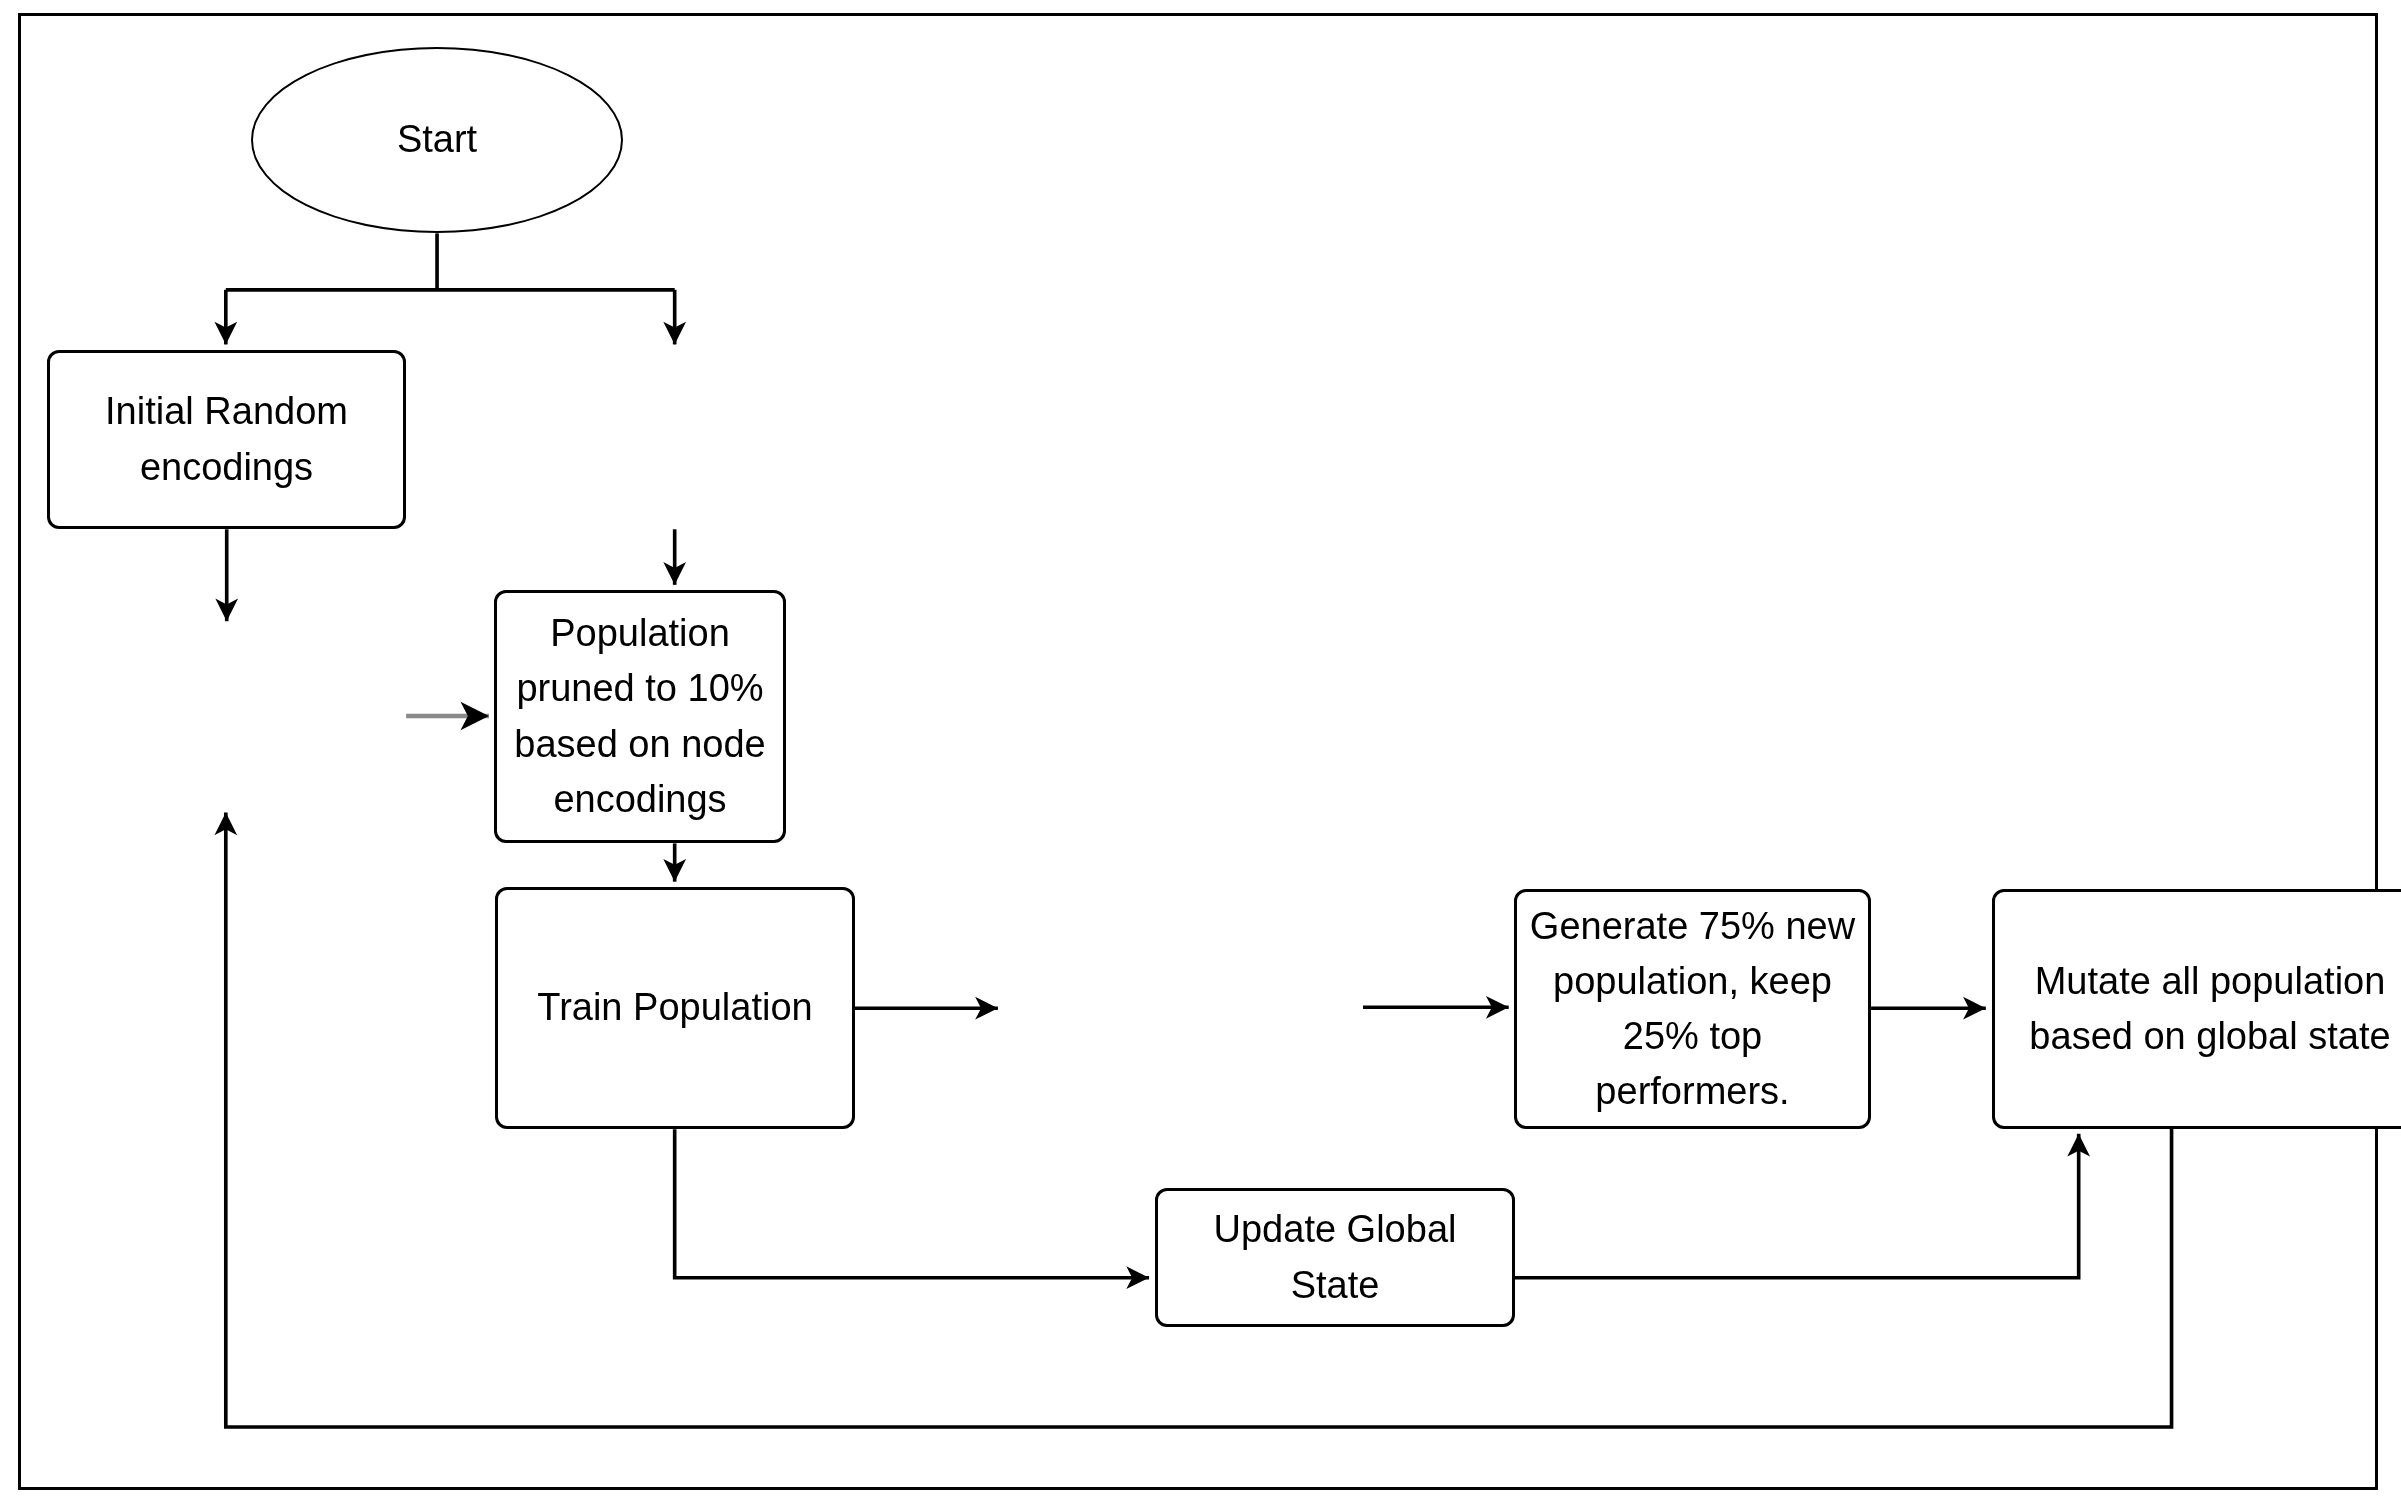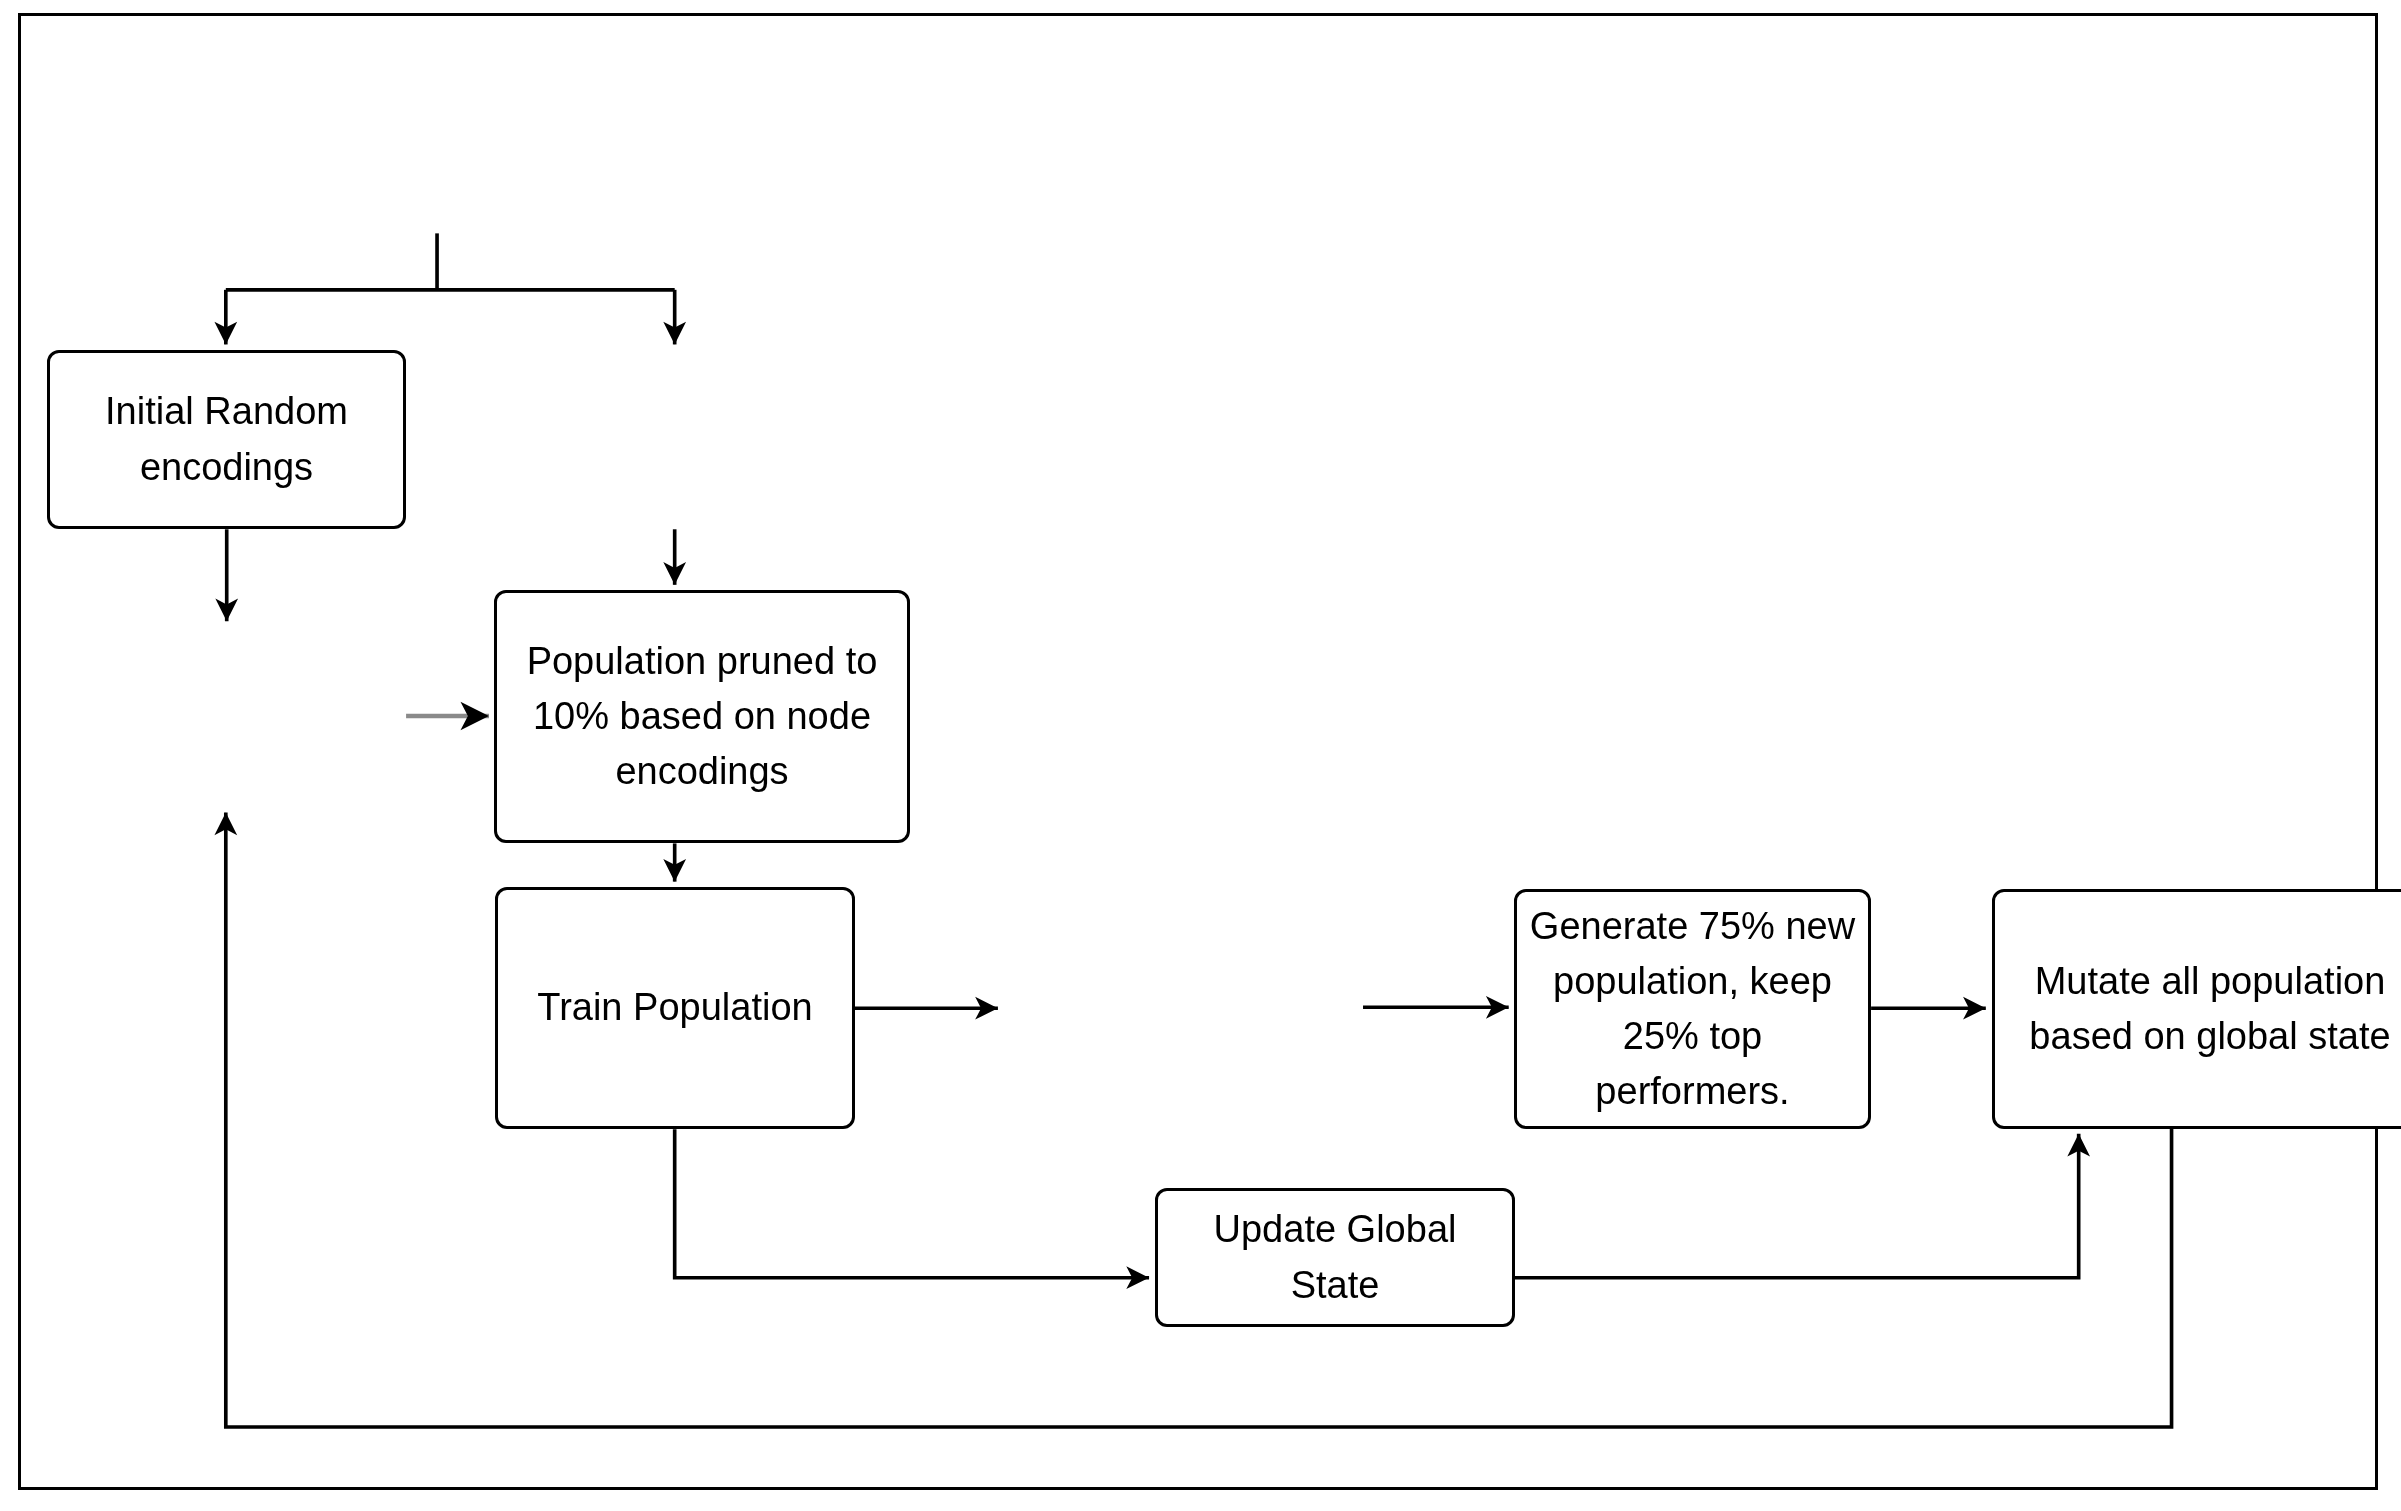--- a/index.html
+++ b/index.html
@@ -17,21 +17,21 @@
         font-size:38px;line-height:1.45;padding:5.5px 9px;border-radius:12px;}
   .rect{border:3.6px solid var(--stroke);}
   .rect-highlight{border-left:3.6px solid var(--stroke);border-right:3.6px solid var(--stroke);
                   border-top:5.5px solid var(--highlight);border-bottom:5.5px solid var(--highlight);}
   .ellipse{border:2.7px solid var(--stroke);border-radius:50%;}
   
   #n-start{left:251px;top:47px;width:372px;height:186px;}
   #n-initial{left:47px;top:350px;width:359px;height:179px;}
   #n-untrained{left:496px;top:350px;width:358px;height:179px;}
   #n-popenc{left:47px;top:627px;width:359px;height:180px;}
-  #n-pruned{left:494px;top:590px;width:416px;height:253px;}
+  #n-pruned{left:494px;top:590px;width:292px;height:253px;}
   #n-train{left:495px;top:887px;width:360px;height:242px;}
   #n-order{left:1004px;top:889px;width:360px;height:238px;padding:5.5px 12.7px;}
   #n-generate{left:1514px;top:889px;width:357px;height:240px;}
   #n-mutate{left:1992px;top:889px;width:436px;height:240px;}
   #n-update{left:1155px;top:1188px;width:360px;height:139px;}
 </style>
 </head>
 <body>
 
 <div class="stage">
@@ -63,20 +63,23 @@
 
     <path d="M2055,1107 L2181,1107" stroke="#000" stroke-width="4" fill="none" marker-end="url(#ah)"></path>
 
     <path d="M741,1240 L741,1403 L1262,1403" stroke="#000" stroke-width="4" fill="none" marker-end="url(#ah)"></path>
 
     <path d="M1663,1403 L2283,1403 L2283,1245" stroke="#000" stroke-width="4" fill="none" marker-end="url(#ah)"></path>
 
     <path d="M2385,1239 L2385,1567 L248,1567 L248,892" stroke="#000" stroke-width="4" fill="none" marker-end="url(#ah)"></path>
   </svg>
 
+  <div id="n-start" class="node ellipse">
+    <span>Start</span>
+  </div>
 
   <div id="n-initial" class="node rect">
     <span>Initial Random encodings</span>
   </div>
 
 
 
   <div id="n-pruned" class="node rect">
     <span>Population pruned to 10% based on node encodings</span>
   </div>

